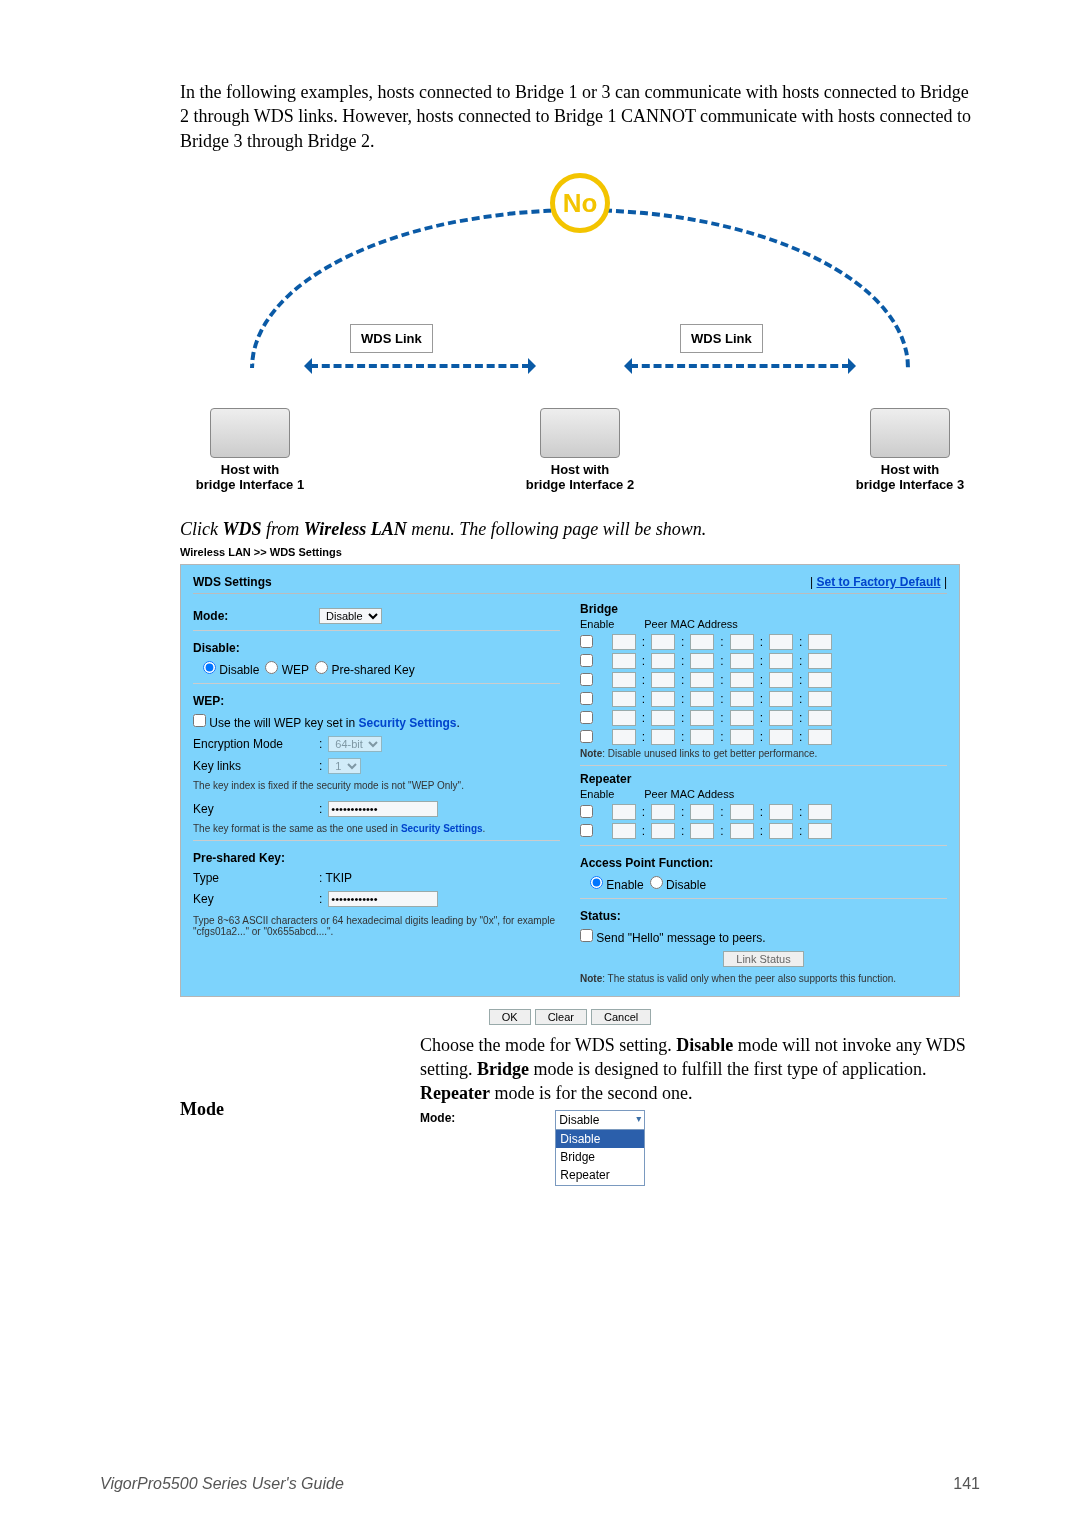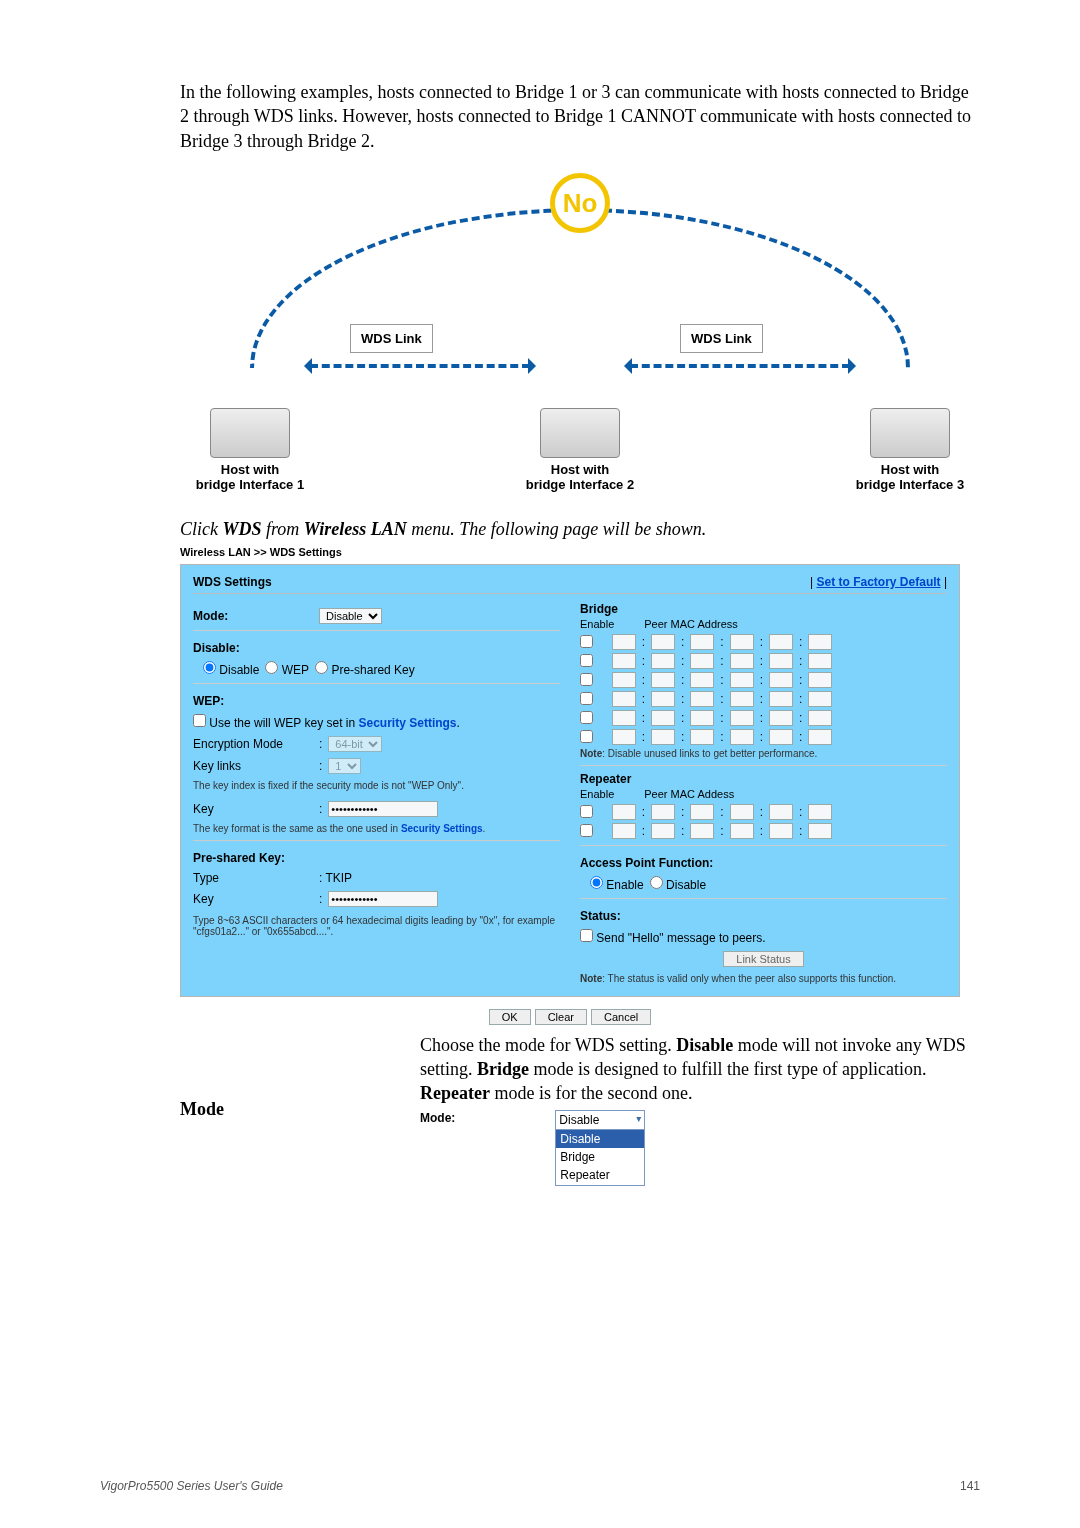--- a/index.html
+++ b/index.html
@@ -176,21 +176,21 @@
   .mini-select .opt { padding: 1px 4px; background: #fff; }
   .mini-select .opt.sel { background: #2b5fab; color: #fff; }
 
   .footer {
     position: absolute;
     bottom: 35px;
     left: 100px; right: 100px;
     display: flex;
     justify-content: space-between;
     font-family: Arial, sans-serif;
-    font-size: 12px;
+    font-size: 16px;
     font-style: italic;
     color: #555;
   }
   .footer .pg { font-style: normal; }
 </style>
 </head>
 <body>
 
 <p class="intro">In the following examples, hosts connected to Bridge 1 or 3 can communicate with hosts connected to Bridge 2 through WDS links. However, hosts connected to Bridge 1 CANNOT communicate with hosts connected to Bridge 3 through Bridge 2.</p>
 

